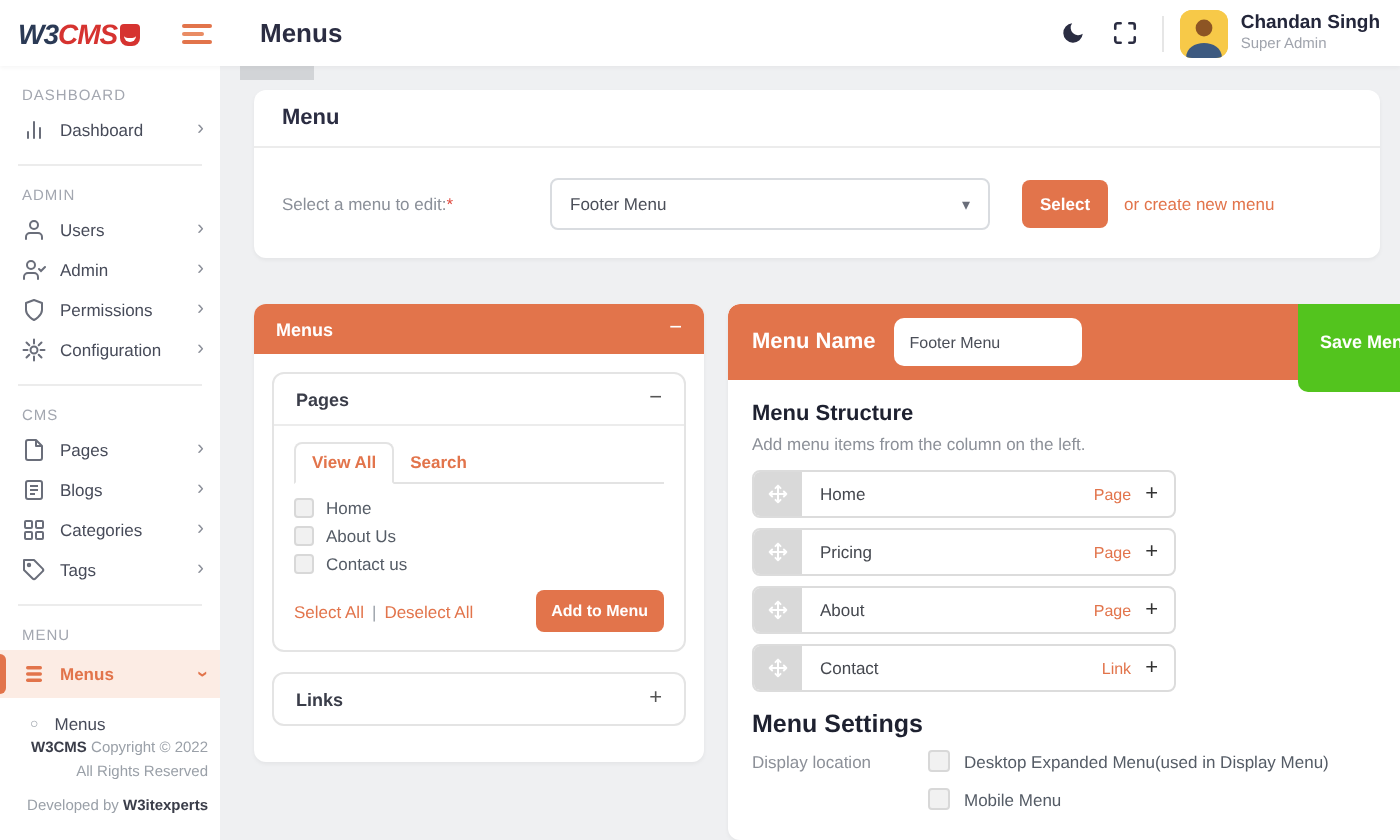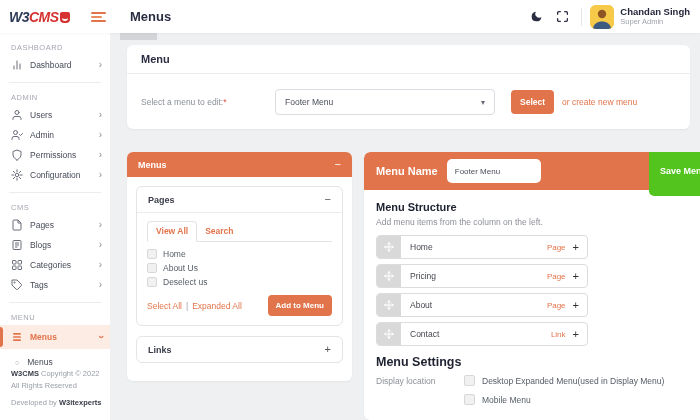--- a/index.html
+++ b/index.html
@@ -34,21 +34,21 @@
   .s-item .s-lbl { font-size:8.5px; margin-left:7px; color:#474b59; }
   .s-item .s-chev { margin-left:auto; font-size:10px; color:#8b8f99; line-height:1; }
   .s-item.active { background:#fcece4; height:24px; }
   .s-item.active .s-lbl, .s-item.active .s-chev, .s-item.active .s-ic { color:#e2744b; font-weight:bold; }
   .s-item.active::before { content:""; position:absolute; left:0; top:2px; bottom:2px; width:3px; background:#e2744b; border-radius:0 3px 3px 0; }
   .s-item.active .s-chev { transform:rotate(90deg); }
   .s-sub { display:flex; align-items:center; height:18px; padding-left:15px; cursor:pointer; margin-top:4px; }
   .s-sub .dot { font-size:7px; color:#9aa0a8; }
   .s-sub .s-lbl { font-size:8.5px; color:#474b59; margin-left:8px; }
   .s-div { height:1px; background:#ececec; margin:7px 9px; }
-  .side-foot { position:absolute; left:11px; right:6px; bottom:12px; font-size:7.5px; color:#9aa0a8; line-height:1.5; }
+  .side-foot { position:absolute; left:11px; right:6px; bottom:12px; font-size:7.5px; color:#9aa0a8; line-height:1.5;text-align:right; }
   .side-foot b { color:#3a3d49; }
   .side-foot .row2 { margin-top:6px; }
 
   
   .main { position:absolute; left:110px; top:33px; right:0; bottom:0; background:#eff0f2; }
   .top-strip { position:absolute; left:10px; top:0; width:37px; height:7px; background:#d2d4d7; }
   .card { background:#fff; border-radius:6px; box-shadow:0 1px 2px rgba(0,0,0,.05); position:absolute; }
 
   
   .menu-card { left:17px; top:12px; width:563px; height:84px; }
@@ -317,27 +317,27 @@
               <div class="chk-row">
                 <span class="cb"></span>
                 <span class="c-lbl">Home</span>
               </div>
               <div class="chk-row">
                 <span class="cb"></span>
                 <span class="c-lbl">About Us</span>
               </div>
               <div class="chk-row">
                 <span class="cb"></span>
-                <span class="c-lbl">Deselect us</span>
+                <span class="c-lbl">Contact us</span>
               </div>
             </div>
             <div class="acc-actions">
               <span class="lnk">Select All</span>
               <span class="pipe">|</span>
-              <span class="lnk">Expanded All</span>
+              <span class="lnk">Deselect All</span>
               <button class="btn-add">Add to Menu</button>
             </div>
           </div>
         </div>
         <div class="acc links-acc">
           <div class="acc-h">
             <span class="a-title">Links</span>
             <span class="a-tog">+</span>
           </div>
         </div>

